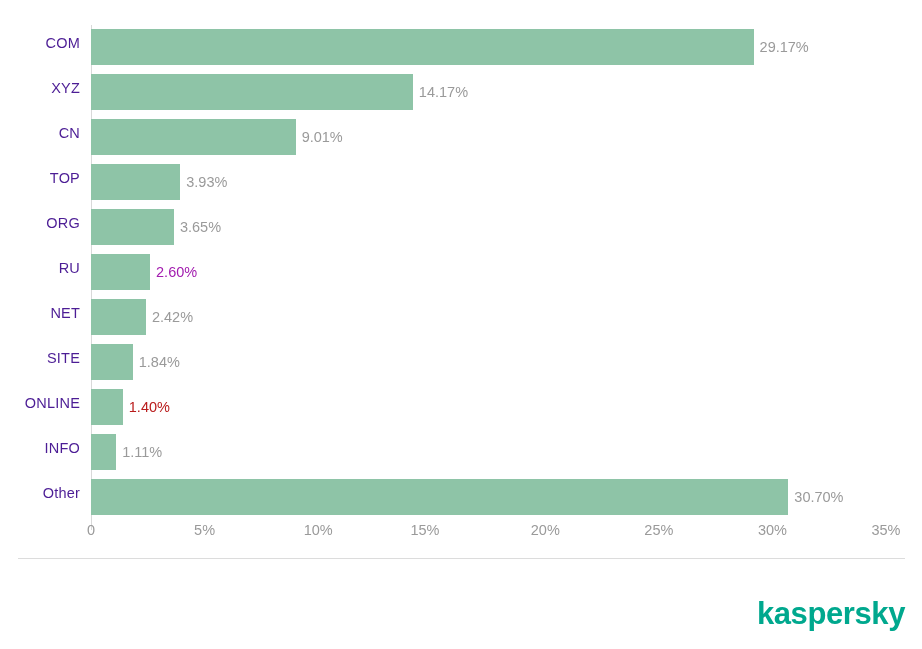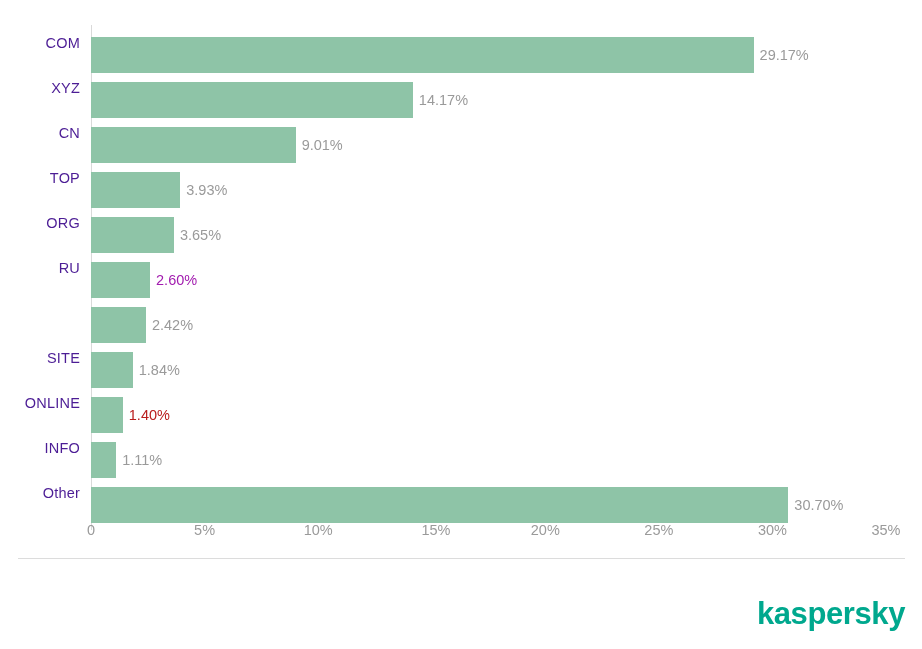--- a/index.html
+++ b/index.html
@@ -55,21 +55,21 @@
     font-size: 14.5px;
     color: #4c1d95;
     letter-spacing: 0.2px;
     line-height: 36px;
     white-space: nowrap;
   }
 
   .bar-area {
     position: absolute;
     left: 91px;
-    top: 12px;
+    top: 4px;
     height: 48px;
     right: 0;
   }
 
   .bar {
     position: absolute;
     left: 0;
     top: 0;
     height: 36px;
     background: #8ec4a7;
@@ -179,20 +179,21 @@
           </div>
         </div>
         <div class="row">
           <div class="cat-label">RU</div>
           <div class="bar-area">
             <div class="bar" style="width: 59.0571px; background: rgb(142, 196, 167);"></div>
             <div class="bar-value" style="left: 59.0571px; color: #a21caf;">2.60%</div>
           </div>
         </div>
         <div class="row">
+          <div class="cat-label">NET</div>
           <div class="bar-area">
             <div class="bar" style="width: 54.9686px; background: rgb(142, 196, 167);"></div>
             <div class="bar-value" style="left: 54.9686px; color: rgb(154, 154, 154);">2.42%</div>
           </div>
         </div>
         <div class="row">
           <div class="cat-label">SITE</div>
           <div class="bar-area">
             <div class="bar" style="width: 41.7943px; background: rgb(142, 196, 167);"></div>
             <div class="bar-value" style="left: 41.7943px; color: rgb(154, 154, 154);">1.84%</div>
@@ -217,21 +218,21 @@
           <div class="bar-area">
             <div class="bar" style="width: 697.329px; background: rgb(142, 196, 167);"></div>
             <div class="bar-value" style="left: 697.329px; color: rgb(154, 154, 154);">30.70%</div>
           </div>
         </div>
       </div>
     <div class="x-axis" id="x-axis">
         <div class="x-tick" style="left: 91px; color: rgb(154, 154, 154);">0</div>
         <div class="x-tick" style="left: 204.571px; color: rgb(154, 154, 154);">5%</div>
         <div class="x-tick" style="left: 318.143px; color: rgb(154, 154, 154);">10%</div>
-        <div class="x-tick" style="left: 436px; color: rgb(154, 154, 154);">15%</div>
+        <div class="x-tick" style="left: 425px; color: rgb(154, 154, 154);">15%</div>
         <div class="x-tick" style="left: 545.286px; color: rgb(154, 154, 154); text-align: right;">20%</div>
         <div class="x-tick" style="left: 658.857px; color: rgb(154, 154, 154);">25%</div>
         <div class="x-tick" style="left: 772.429px; color: rgb(154, 154, 154);">30%</div>
         <div class="x-tick" style="left: 886px; color: rgb(154, 154, 154);">35%</div>
       </div>
   </div>
 
   <div class="divider"></div>
 
   <div class="brand" style="color: rgb(0, 168, 142);">kaspersky</div>

